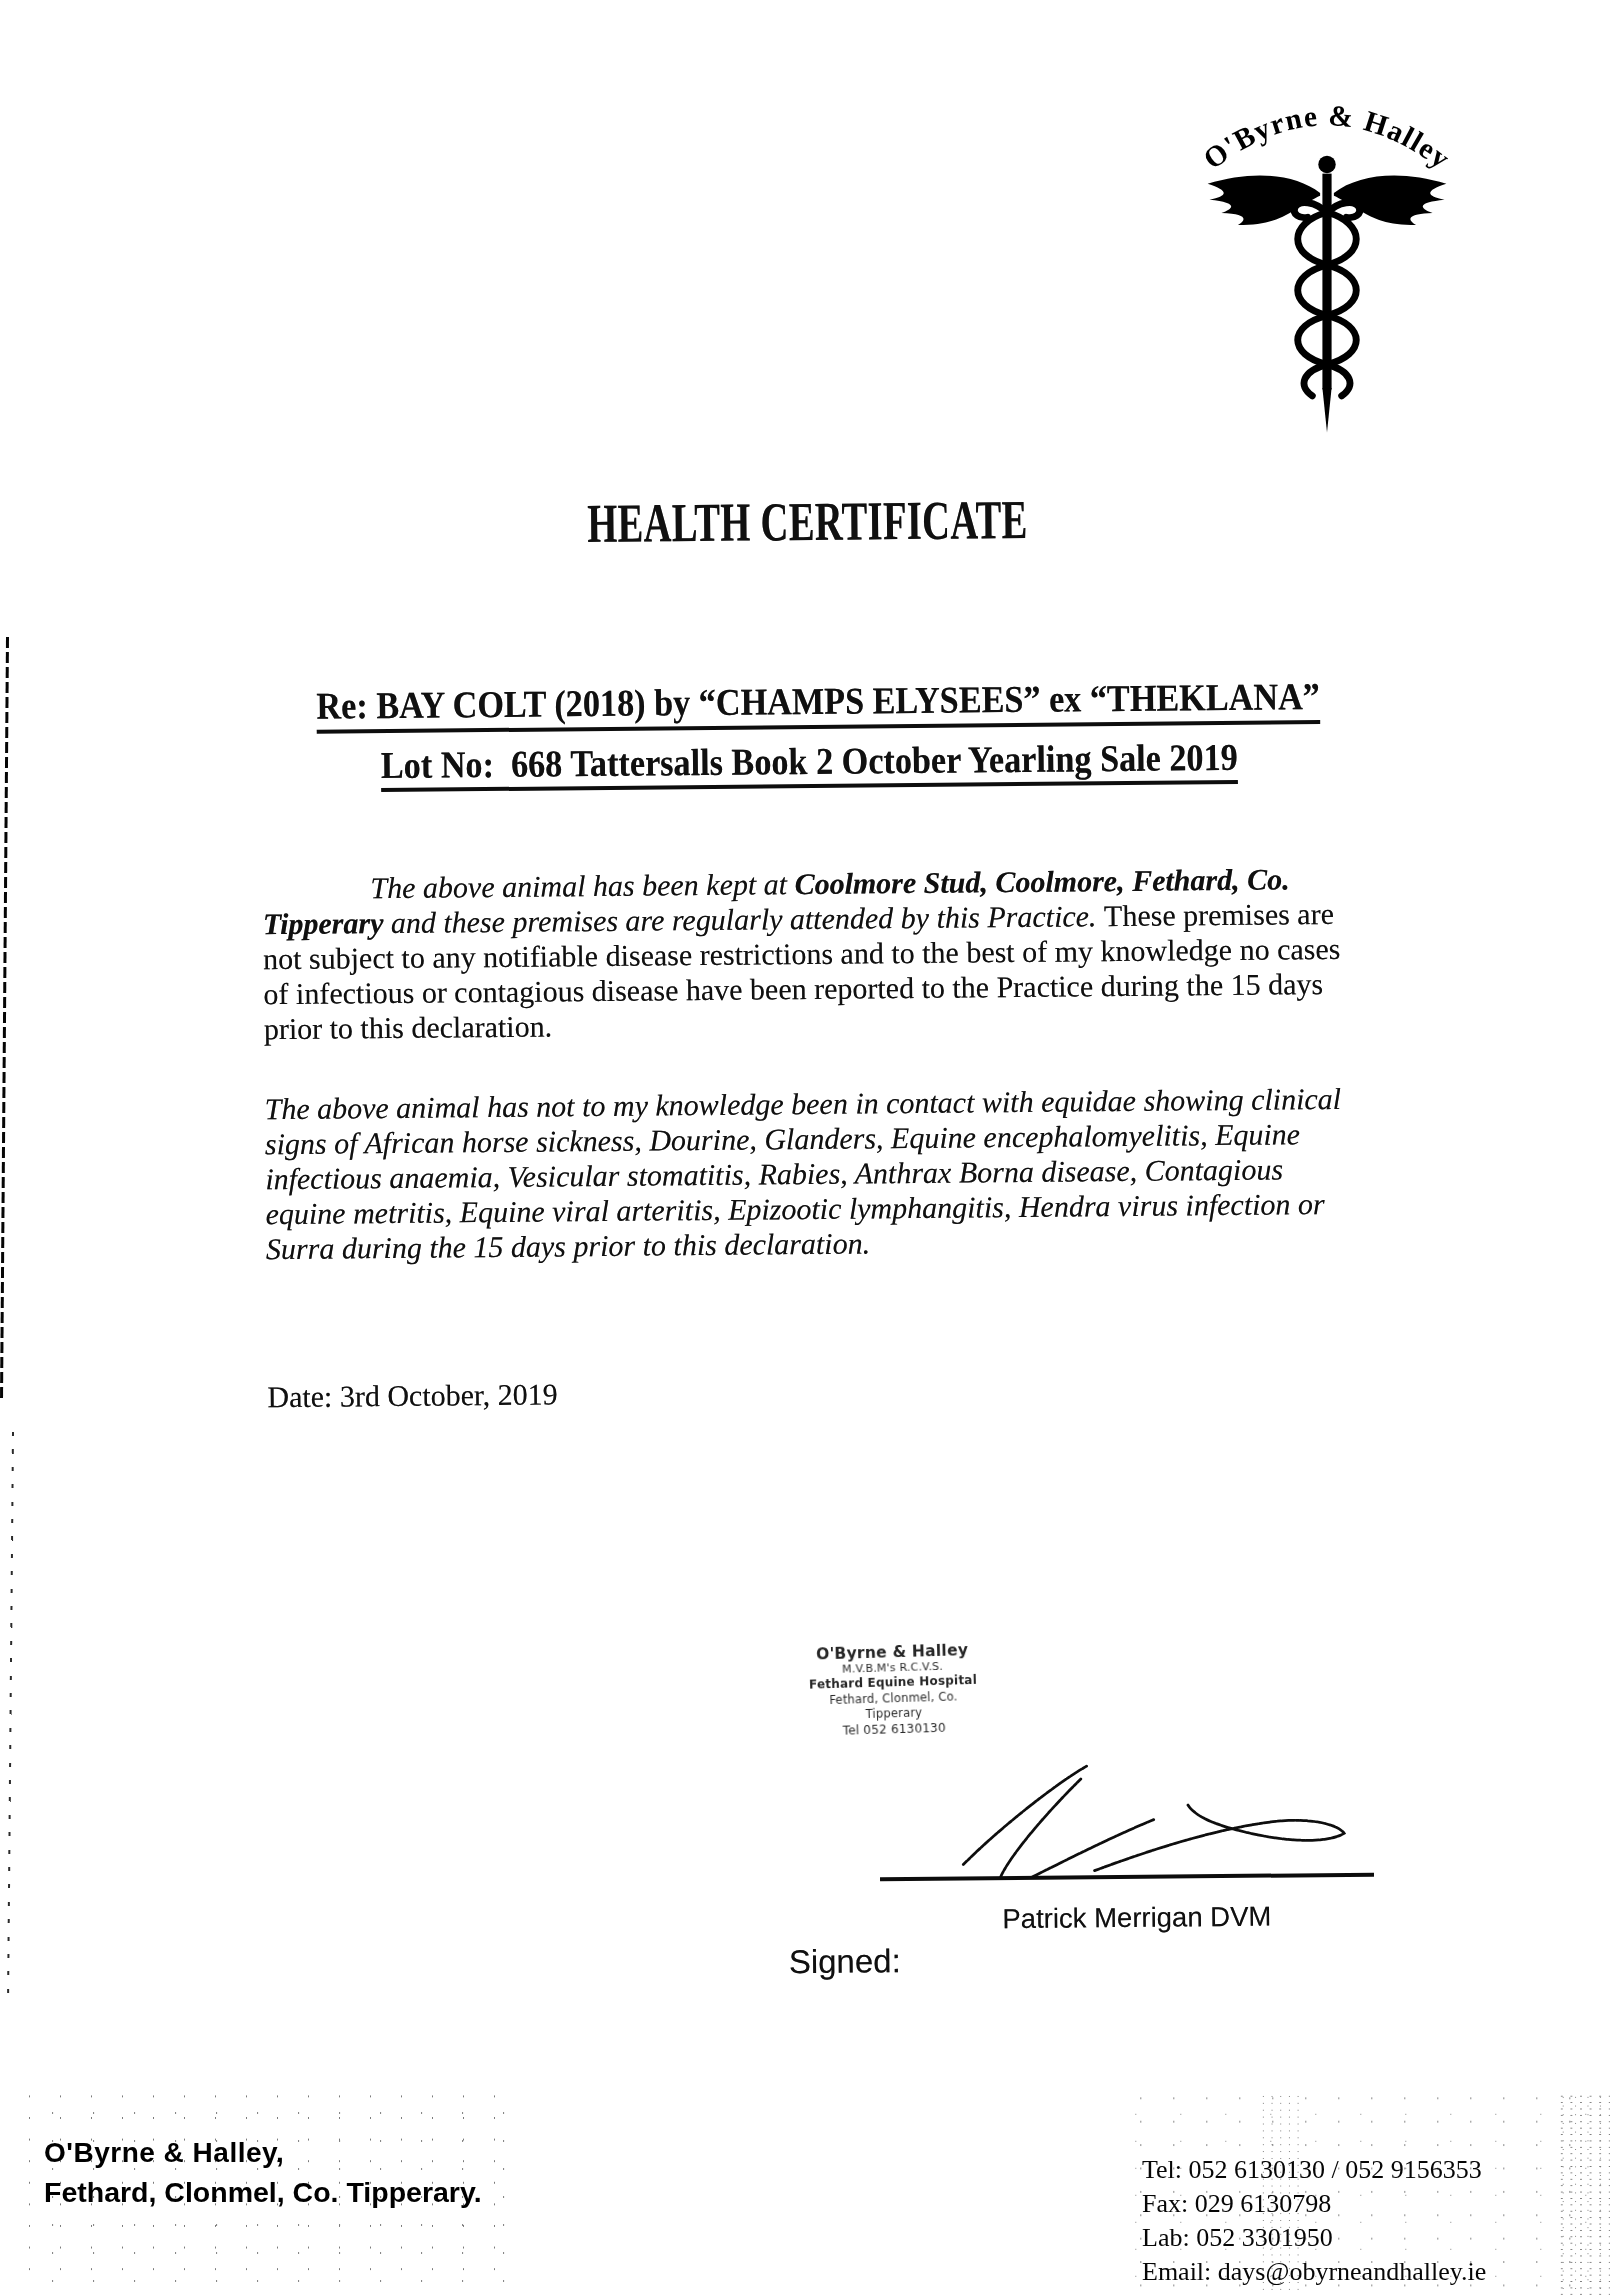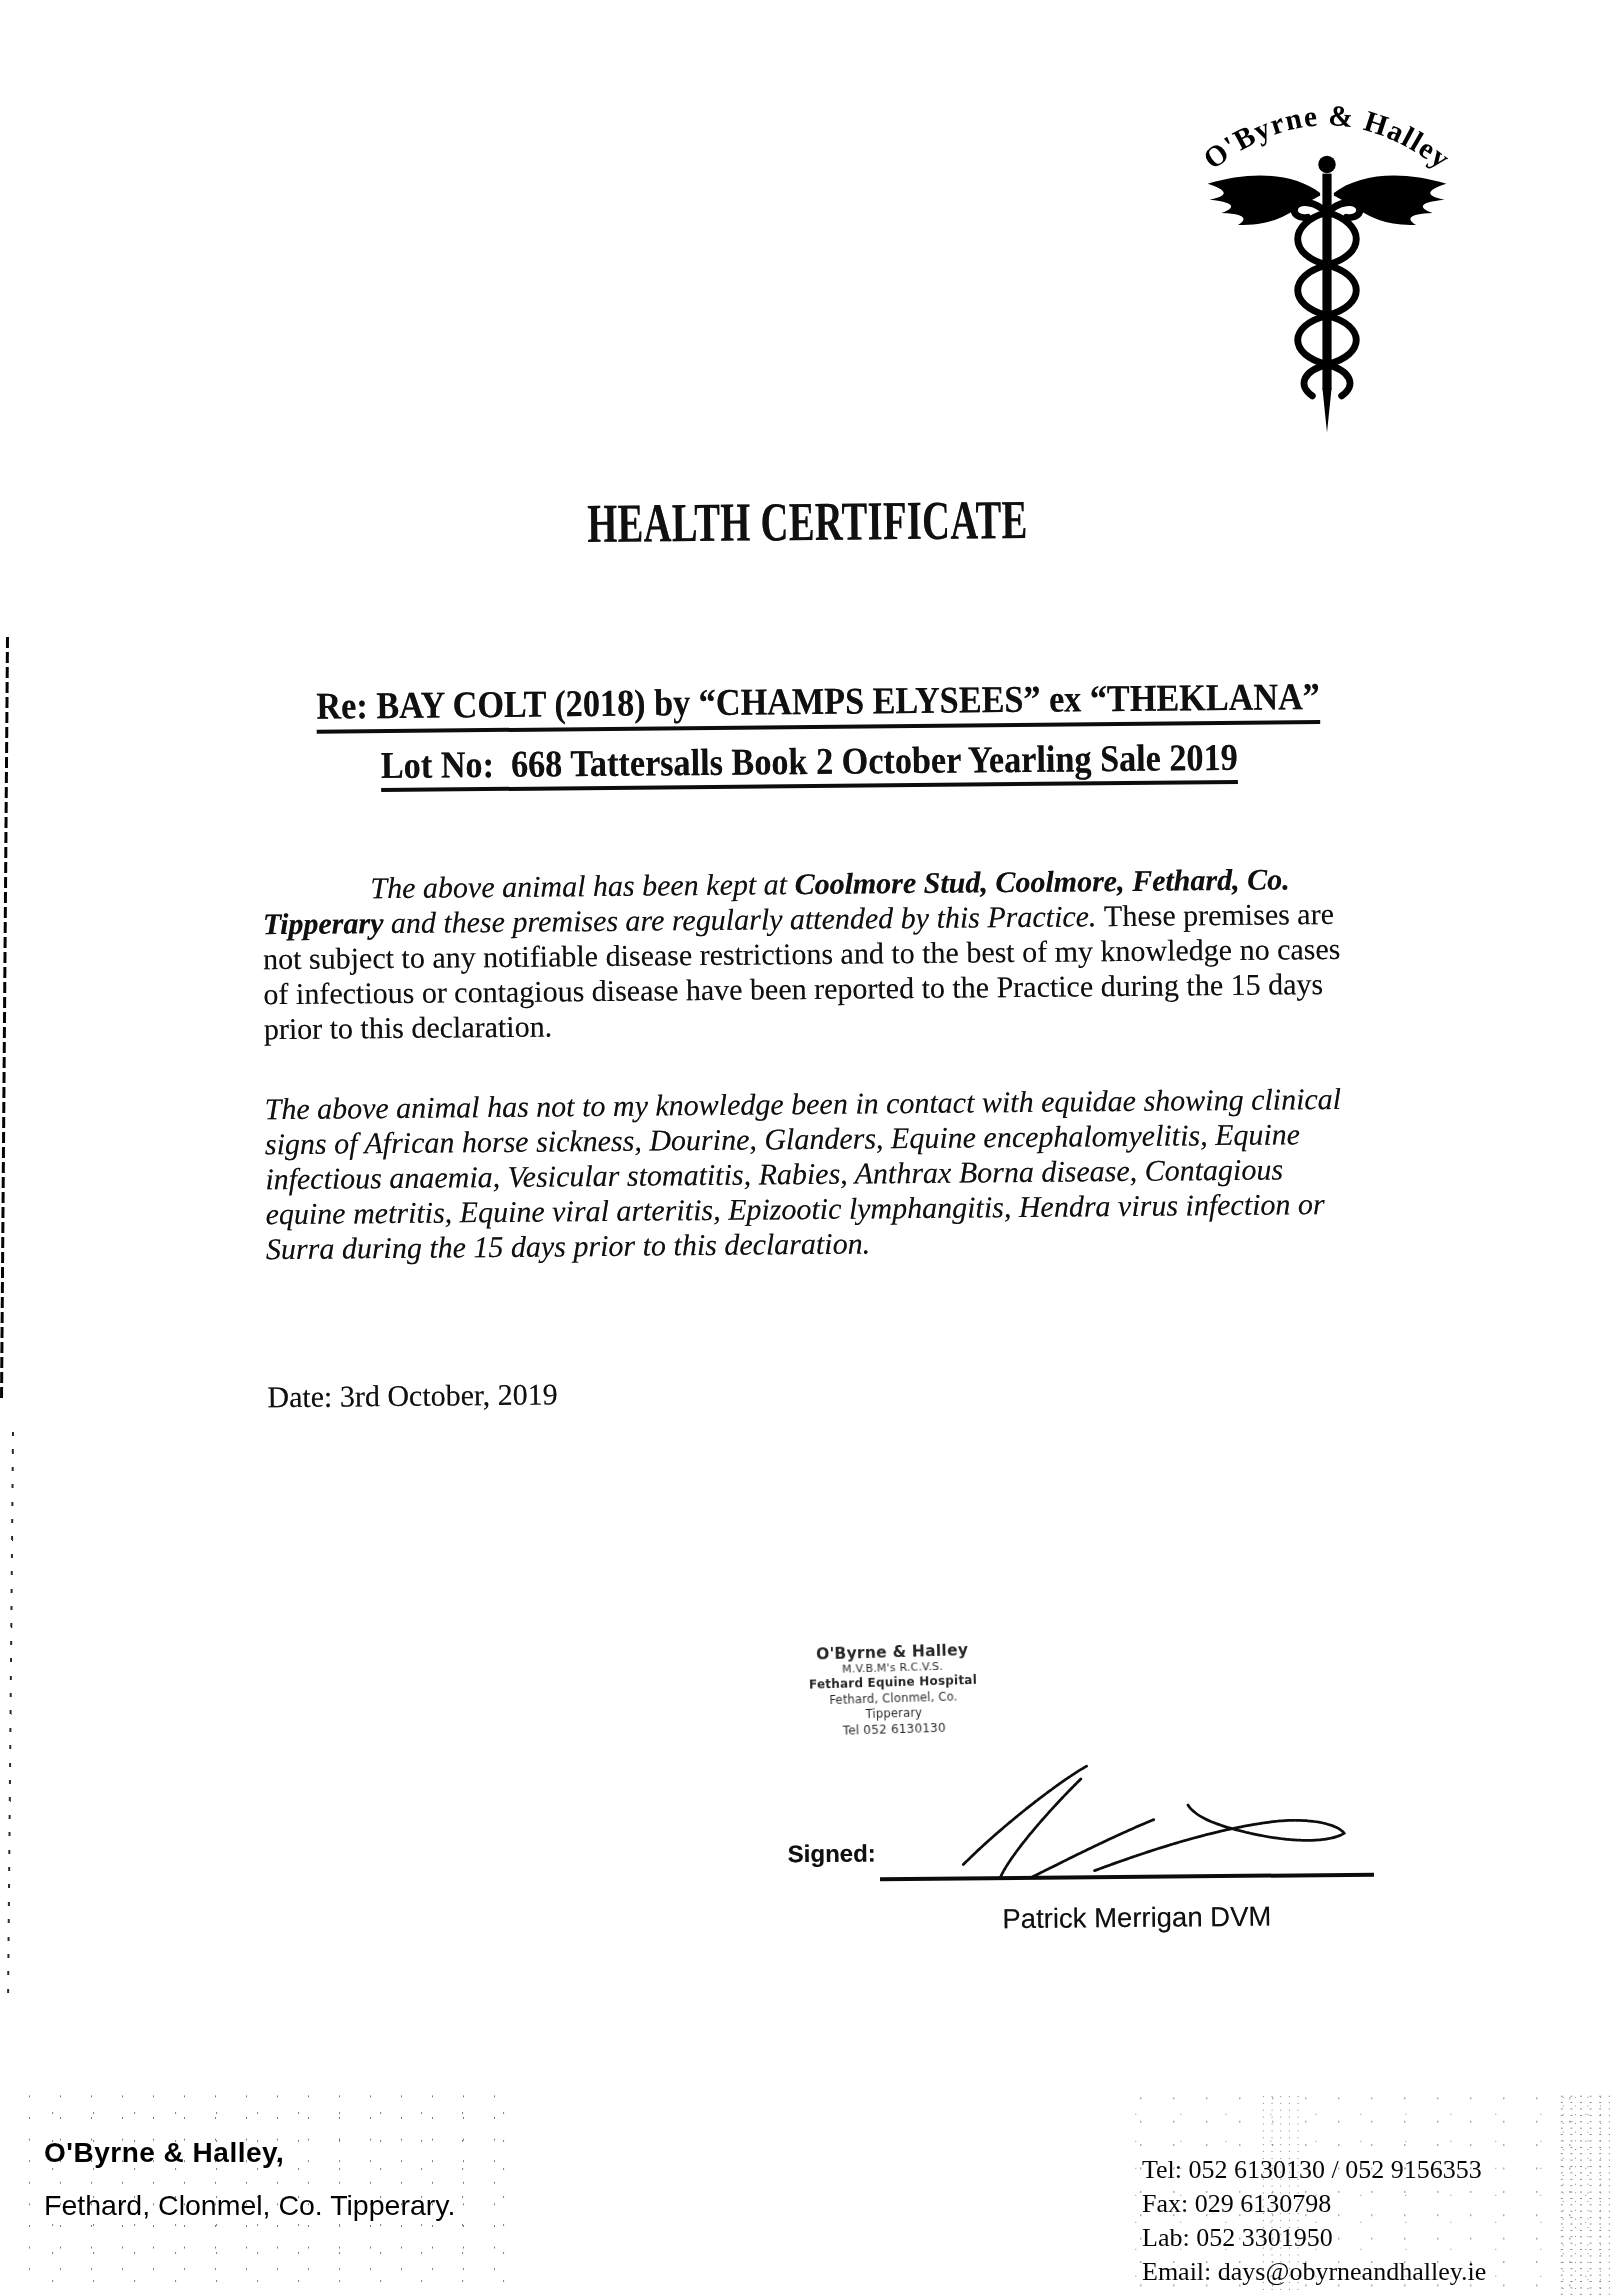--- a/index.html
+++ b/index.html
@@ -56,31 +56,31 @@
          font-family:"DejaVu Sans","Liberation Sans",sans-serif;letter-spacing:0.2px;}
   .st-1{font-size:15.6px;line-height:17.4px;font-weight:600;}
   .st-2{font-size:11px;line-height:13.8px;}
   .st-3{font-size:12px;line-height:15.6px;font-weight:600;}
   .st-4{font-size:11.5px;line-height:15.6px;}
   .st-5{font-size:12px;line-height:15.6px;}
 
   .signature{position:absolute;left:950px;top:1764px;width:399px;height:115px;}
   .sig-stroke{fill:none;stroke:#0e0e0e;stroke-width:6px;stroke-linecap:round;
               stroke-dasharray:11 3 7 3 14 2;}
-  .signed-label{position:absolute;left:781px;top:1840px;font-family:"Liberation Sans",sans-serif;
-                font-size:24px;font-weight:700;}
+  .signed-label{position:absolute;left:781px;top:1943px;font-family:"Liberation Sans",sans-serif;
+                font-size:33px;font-weight:400;}
   .signed-line{position:absolute;left:873px;top:1878px;width:494px;height:4.1px;background:#0c0c0c;}
   .signer-name{position:absolute;left:995px;top:1905px;font-family:"Liberation Sans",sans-serif;
                font-size:27.5px;font-weight:500;}
 
   
   .footer-left{position:absolute;left:44px;top:2134px;font-family:"Liberation Sans",sans-serif;color:#141414;
                filter:blur(0.2px) contrast(1.2);}
   .fl1{font-size:28px;line-height:38px;font-weight:700;letter-spacing:0.5px;}
-  .fl2{font-size:28.5px;line-height:36px;margin-top:15px;}
+  .fl2{font-size:28.5px;line-height:36px;margin-top:2px;font-weight:bold;}
   .footer-right{position:absolute;left:1142px;top:2125px;color:#1a1a1a;filter:blur(0.2px) contrast(1.2);margin-top:28px;}
   .footer-right div{font-size:26px;line-height:34px;}
 </style>
 </head>
 <body>
 
 <div class="page">
 
   <div class="edge edge-1"></div>
   <div class="edge edge-2"></div>

